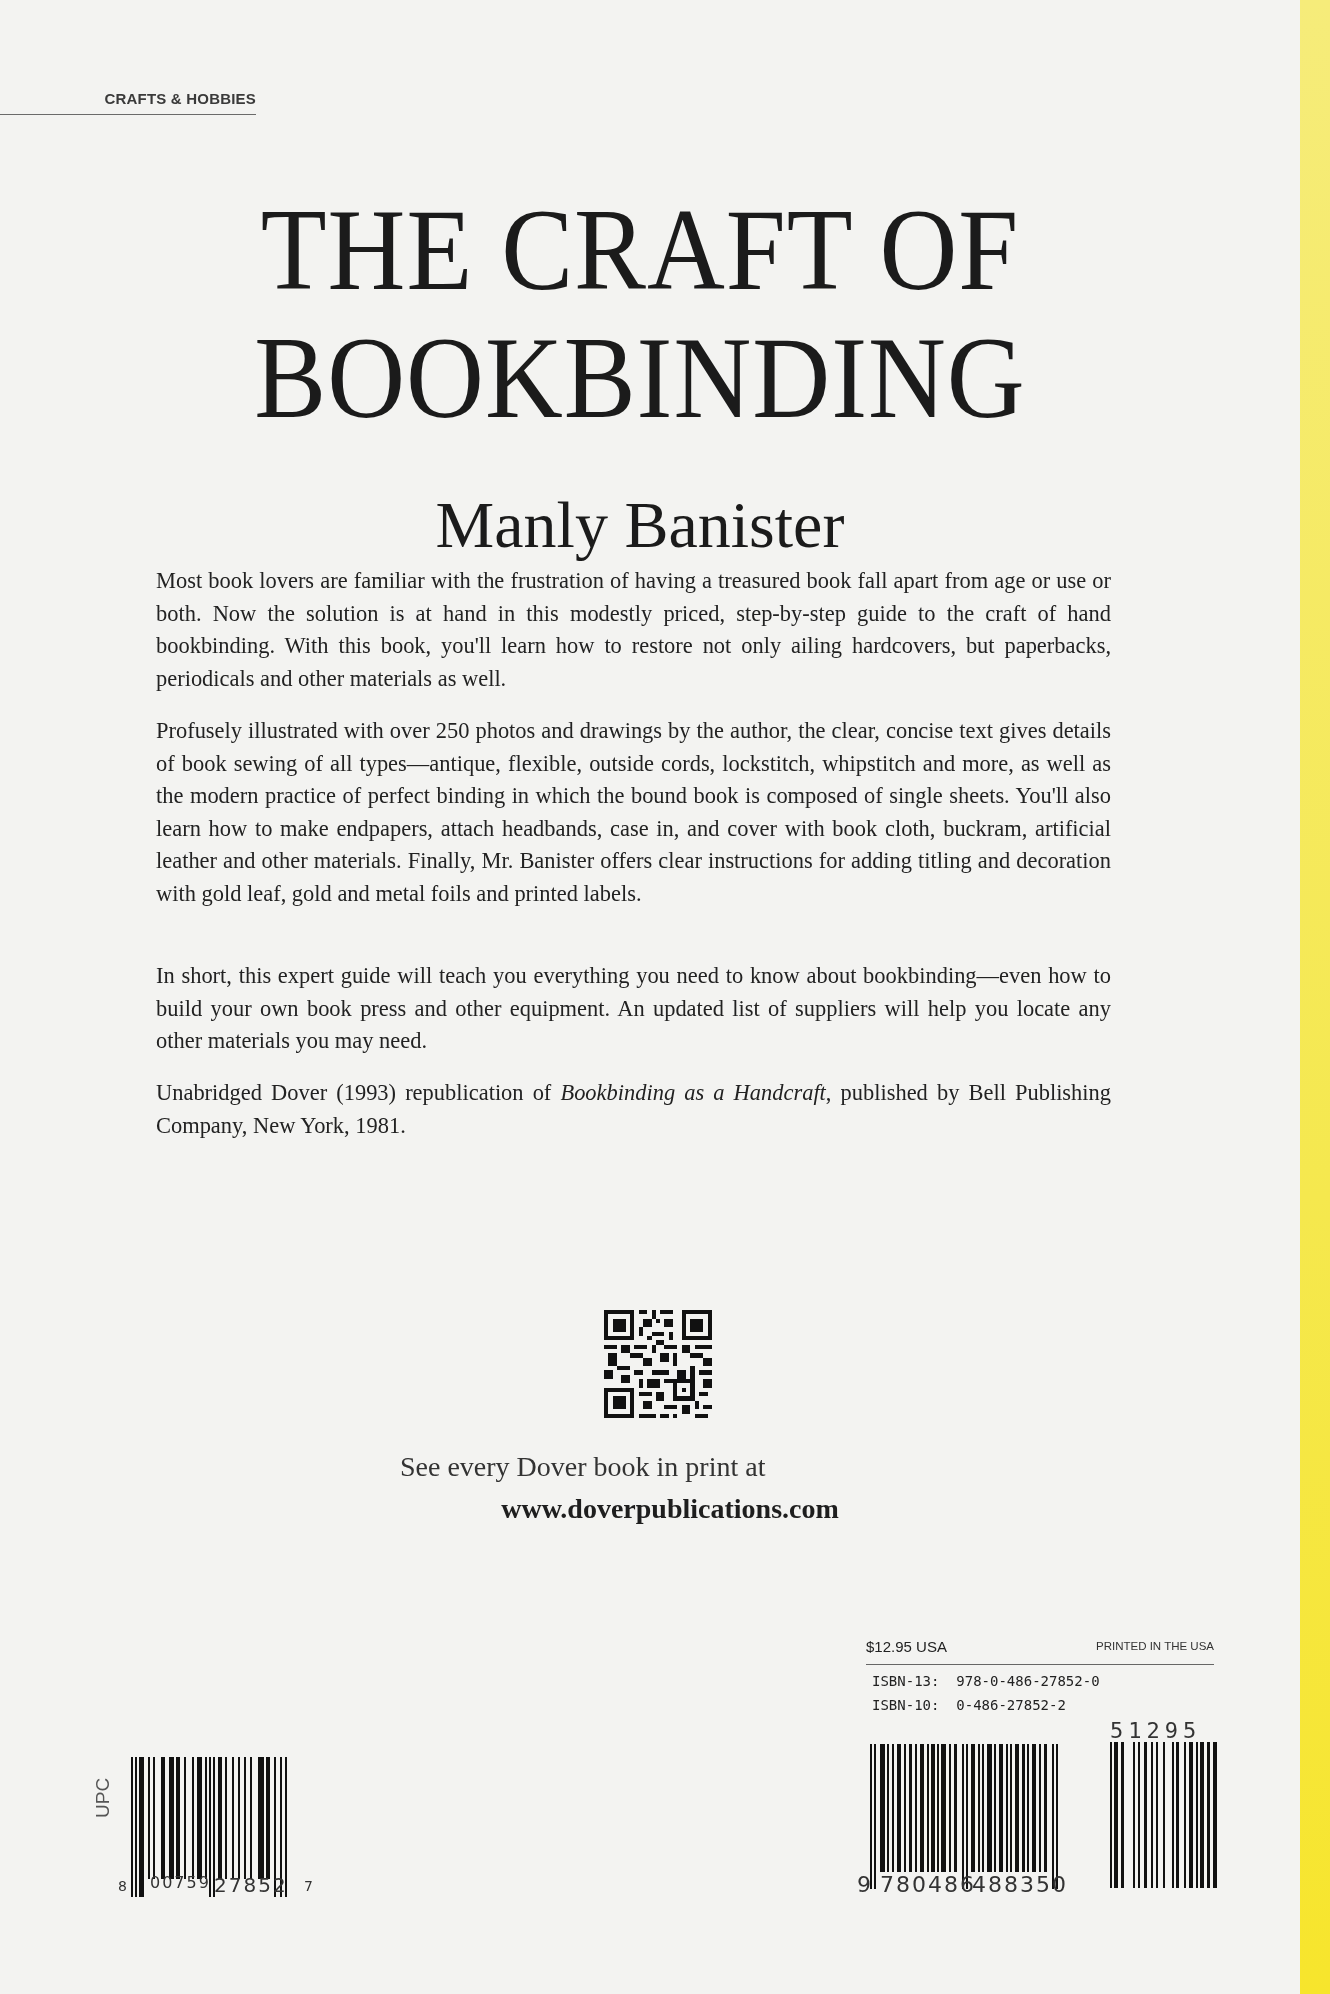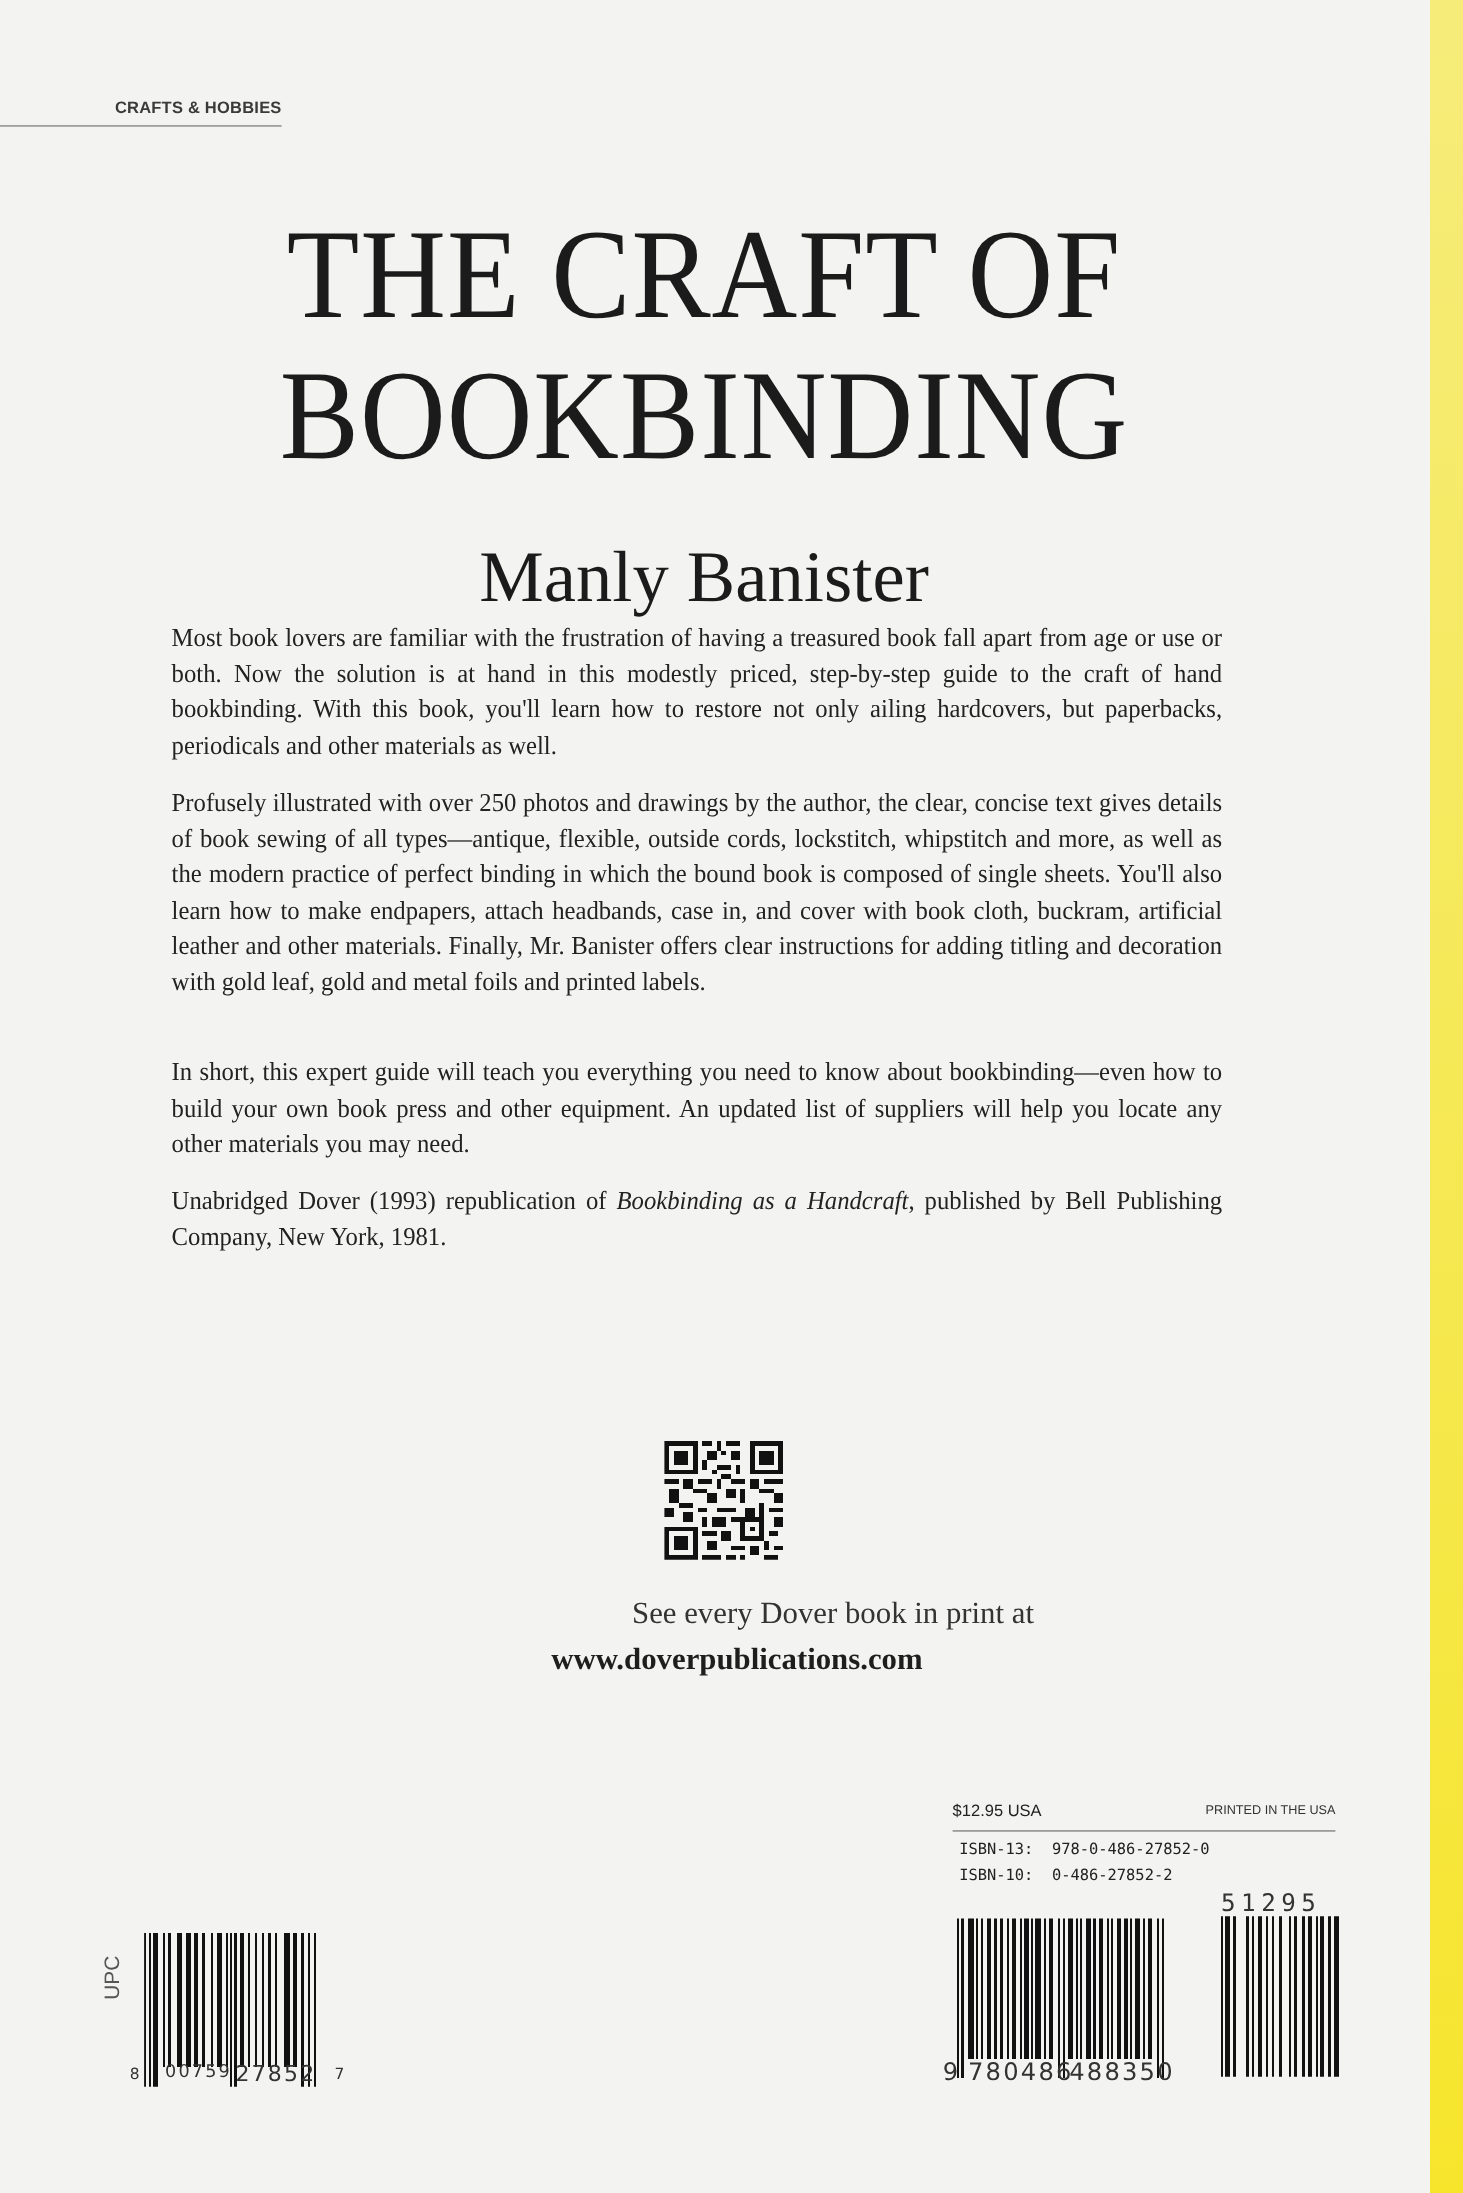--- a/index.html
+++ b/index.html
@@ -39,21 +39,21 @@
   }
   .para em { font-style:italic; }
   .p1 { top:564px; }
   .p2 { top:714px; }
   .p3 { top:959px; }
   .p4 { top:1076px; }
   .qr {
     position:absolute; left:604px; top:1310px; width:108px; height:108px;
   }
   .see {
-    position:absolute; left:400px; width:540px; top:1448px; text-align:right;
+    position:absolute; left:400px; width:540px; top:1448px; text-align:left;
     font-size:28px; line-height:38px; color:#333;
   }
   .url {
     position:absolute; left:400px; width:540px; top:1490px; text-align:center;
     font-size:28px; line-height:38px; font-weight:700; color:#1e1e1e;
   }
   .price-row {
     position:absolute; left:866px; top:1634px; width:348px; height:30px;
     border-bottom:1.5px solid #666;
     font-family:"Liberation Sans", "DejaVu Sans", sans-serif;

